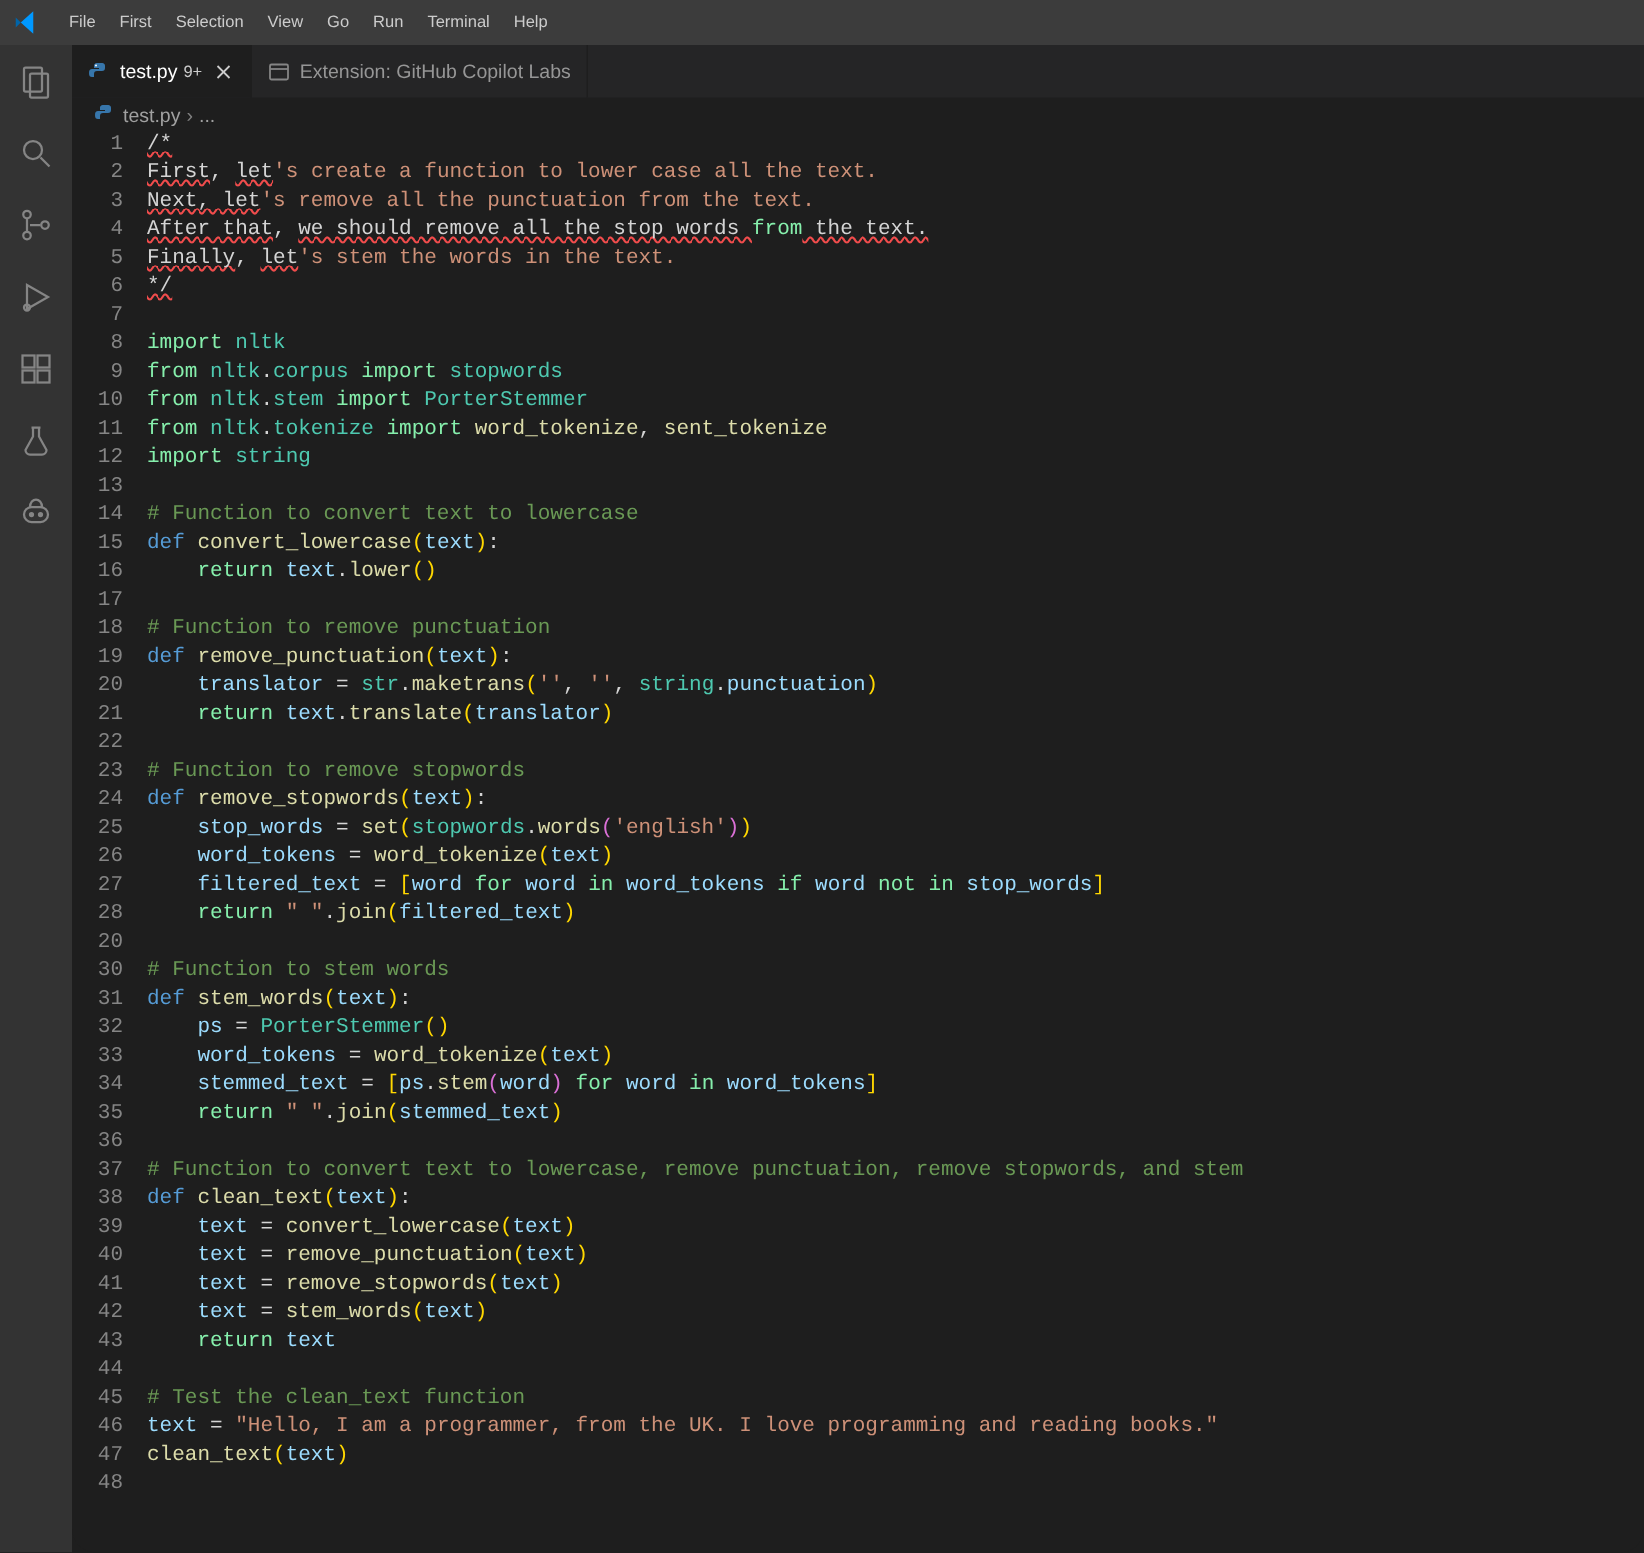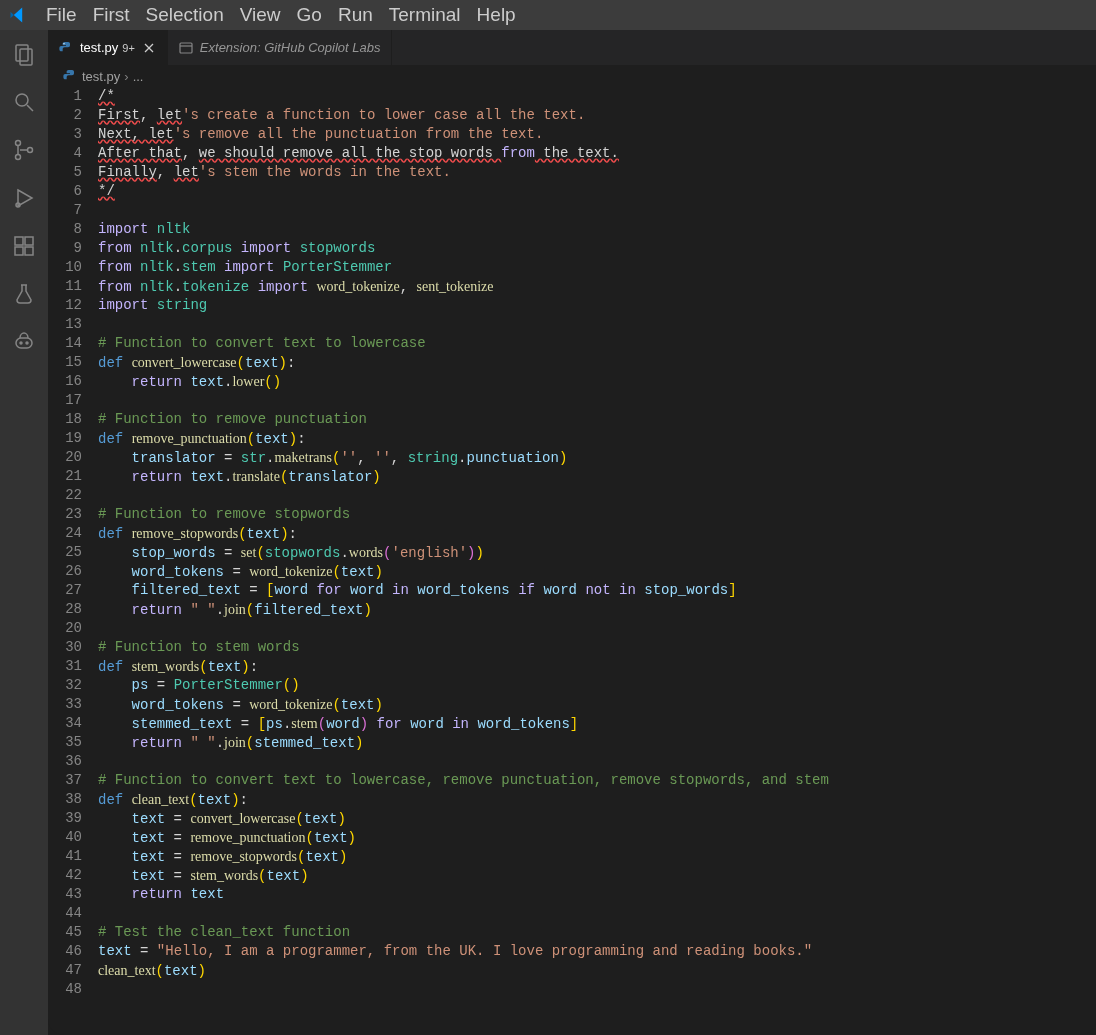--- a/index.html
+++ b/index.html
@@ -7,21 +7,21 @@
   width:1096px; height:1035px;
   background:#1e1e1e;
   font-family:"Segoe UI",-apple-system,sans-serif;
   font-size:13px; color:#cccccc;
   overflow:hidden; display:flex; flex-direction:column;
 }
 
 .titlebar {
   height:30px; background:#3c3c3c;
   display:flex; align-items:center; padding:0 8px;
-  font-size:19px; color:#cccccc;
+  font-size:11px; color:#cccccc;
 }
 .titlebar .logo { width:20px; height:20px; margin-right:10px; display:flex; align-items:center; justify-content:center; }
 .titlebar .menu-item { padding:0 8px; height:30px; line-height:30px; }
 
 
 .main { flex:1; display:flex; min-height:0; }
 
 
 .activitybar { width:48px; background:#333333; display:flex; flex-direction:column; align-items:center; }
 .act-item { width:48px; height:48px; display:flex; align-items:center; justify-content:center; color:#858585; }
@@ -45,24 +45,24 @@
 
 
 .editor { flex:1; display:flex; overflow:hidden; }
 .gutter { width:50px; text-align:right; padding-right:16px; color:#858585; font-family:Consolas,"Courier New",monospace; font-size:14px; line-height:19px; padding-top:0; }
 .code { flex:1; font-family:Consolas,"Courier New",monospace; font-size:14px; line-height:19px; white-space:pre; color:#d4d4d4; }
 .code .line { height:19px; }
 .gutter .ln { height:19px; }
 
 
 .cm { color:#6a9955; }            
-.kw { color:#c4b5fd; }            
+.kw { color:#86efac; }            
 .bf { color:#569cd6; }            
 .mod { color:#4ec9b0;margin-top:28px; }           
-.fn { color:#dcdcaa;font-family:Liberation Serif, serif; }            
+.fn { color:#dcdcaa; }            
 .var { color:#9cdcfe; }           
 .str { color:#ce9178; }           
 .punc { color:#d4d4d4; }          
 .paren { color:#ffd700; }         
 .paren2 { color:#da70d6; }        
 .errline { text-decoration: underline wavy #f14c4c; text-decoration-skip-ink:none; }
 
 </style>
 </head>
 <body>
@@ -150,21 +150,21 @@
         </span>
         <span>test.py</span>
         <span class="dirty">9+</span>
         <span class="close">
           <svg viewBox="0 0 16 16" stroke="currentColor" stroke-width="1.2">
               <line x1="4" y1="4" x2="12" y2="12"></line>
               <line x1="12" y1="4" x2="4" y2="12"></line>
             </svg>
         </span>
       </div>
-      <div class="tab" style="font-style:italic;">
+      <div class="tab" style="">
         <span class="tab-icon">
           <svg viewBox="0 0 16 16" stroke="#858585" fill="none" stroke-width="1.2">
               <rect x="2" y="3" width="12" height="10" rx="1"></rect>
               <line x1="2" y1="6" x2="14" y2="6"></line>
             </svg>
         </span>
         <span>Extension: GitHub Copilot Labs</span>
       </div>
     </div>
 

